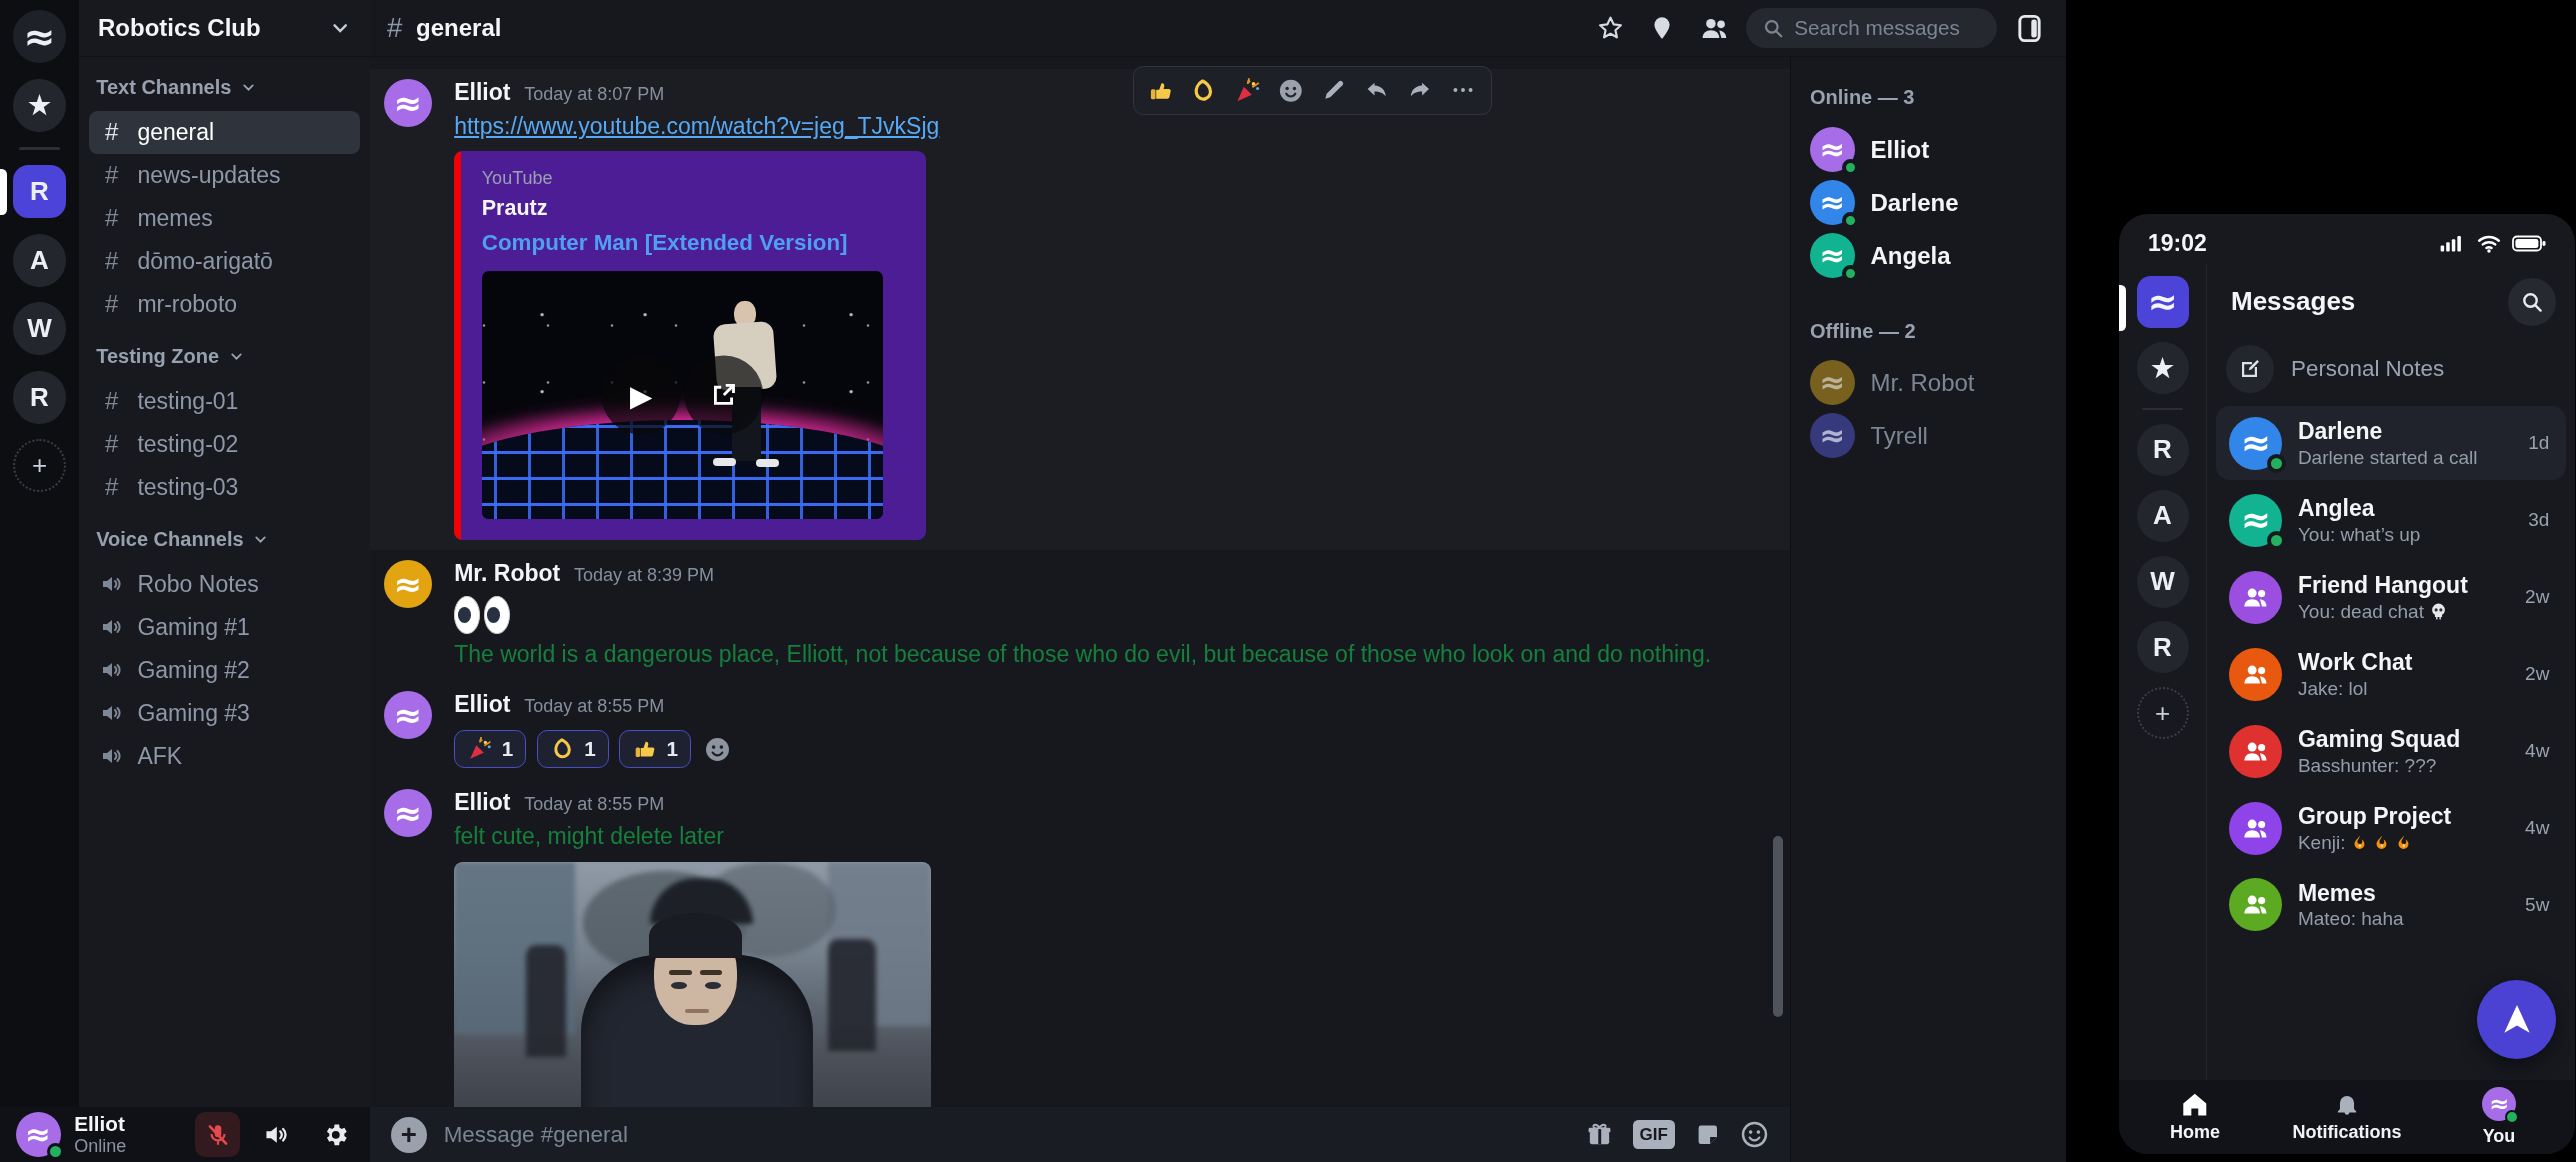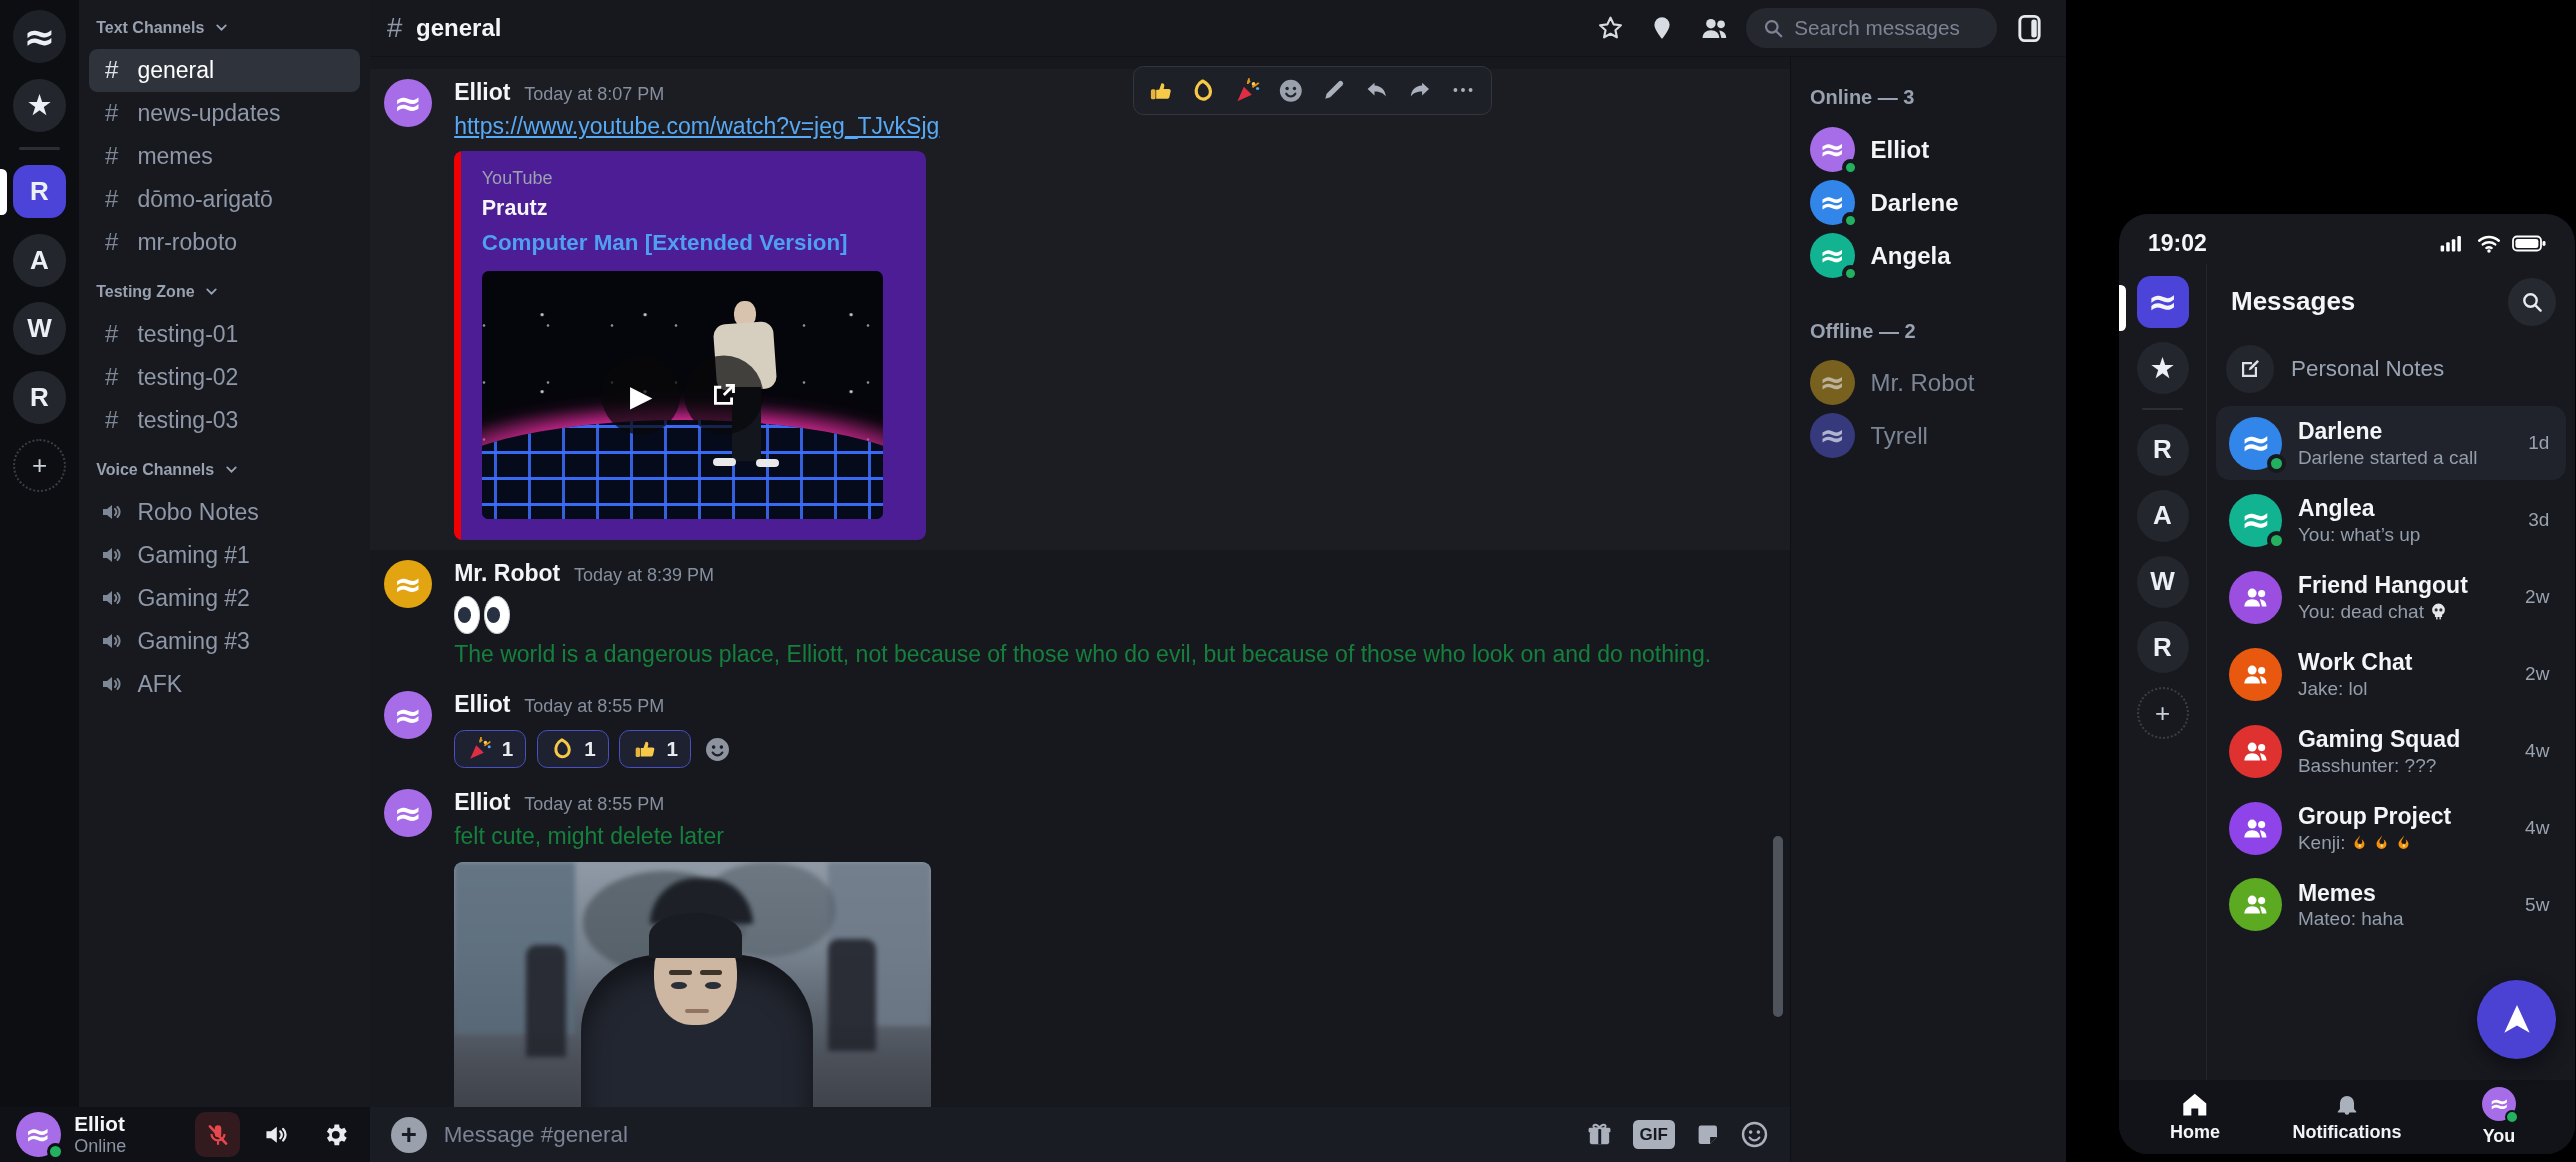--- a/index.html
+++ b/index.html
@@ -22,21 +22,21 @@
   .rail-active { border-radius:15.5px; background:#4c43d8; }
   .rail-add { background:transparent; border:2.6px dotted #3a3e47; color:#c9ced8; font-weight:normal; }
   .rail-pill { position:absolute; left:0; width:6.9px; height:46px; background:#fff; border-radius:0 5.2px 5.2px 0; }
   .wave { font-family:"DejaVu Sans",sans-serif; font-weight:bold; line-height:1; }
 
   
   .sidebar { width:291px; background:#17191f; display:flex; flex-direction:column; flex-shrink:0; }
   .server-head { height:57px; display:flex; align-items:center; justify-content:space-between;
     padding:0 19px; font-size:24px; font-weight:bold; border-bottom:1.7px solid rgba(0,0,0,.25); }
   .channels { flex:1; overflow:hidden; padding:13.8px 10.3px; }
-  .section-label { display:flex; align-items:center; gap:8.6px; color:#98a1af; font-size:16px;
+  .section-label { display:flex; align-items:center; gap:8.6px; color:#98a1af; font-size:20px;
     font-weight:bold; margin:19px 6.9px 12px; cursor:pointer; }
   .section-label:first-child { margin-top:5.2px; }
   .chan { display:flex; align-items:center; gap:13.8px; height:43px; padding:0 10.3px; border-radius:8.6px;
     color:#8f98a8; font-size:23px; cursor:pointer; }
   .chan .hash { font-size:24px; width:24px; text-align:center; color:#7e8795; }
   .chan.active { background:#2f343c; color:#fff; }
   .chan.active .hash { color:#dfe3e9; }
   .voice-icon { width:24px; height:24px; flex-shrink:0; }
 
   
@@ -236,20 +236,26 @@
         <div class="rail-circle">
           <span>R</span>
         </div>
         <div class="rail-circle rail-add">
           <span>+</span>
         </div>
       </div>
 
       <div style="display:flex; flex-direction:column; flex-shrink:0;">
         <div class="sidebar" style="flex:1; min-height:0;">
+          <div class="server-head">
+            <span>Robotics Club</span>
+            <svg width="22.4" height="22.4" viewBox="0 0 24 24">
+                <polyline points="6,9 12,15 18,9" fill="none" stroke="#c6ccd6" stroke-width="2.6" stroke-linecap="round"></polyline>
+              </svg>
+          </div>
           <div class="channels">
 
             <div class="section-label">
               <span>Text Channels</span>
               <svg width="17" height="17" viewBox="0 0 24 24">
                   <polyline points="6,9 12,15 18,9" fill="none" stroke="#98a1af" stroke-width="2.6" stroke-linecap="round"></polyline>
                 </svg>
             </div>
             <div class="chan active">
                 <span class="hash">#</span>

